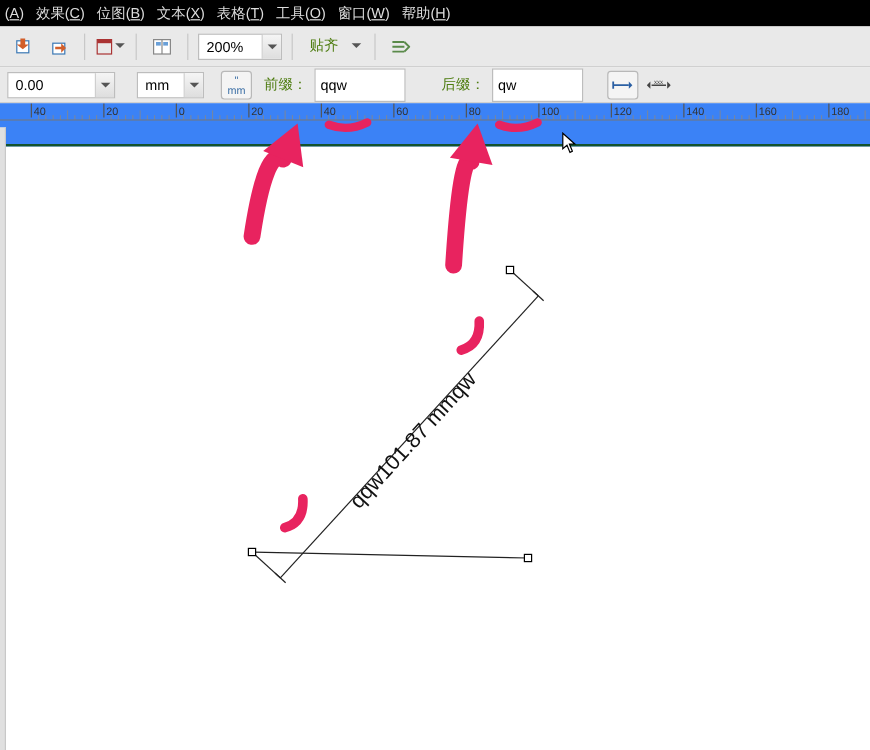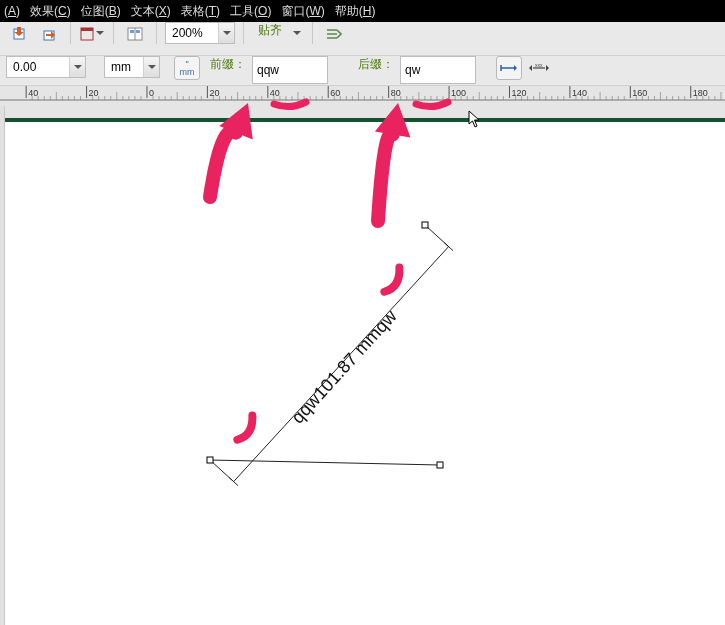--- a/index.html
+++ b/index.html
@@ -26,21 +26,21 @@
   }
   .menubar span { cursor: default; }
   .menubar .mnemonic { text-decoration: underline; }
 
   
   .toolbar {
     background: #e9e9e9;
     border-bottom: 1px solid #d0d0d0;
     height: 34px;
     display: flex;
-    align-items: flex-start;
+    align-items: center;
     gap: 4px;
     padding: 0 6px;
   }
   .toolbar.thin { height: 30px; }
   .icon-btn {
     width: 26px; height: 24px;
     border: 1px solid transparent;
     border-radius: 3px;
     display: inline-flex;
     align-items: center; justify-content: center;
@@ -71,21 +71,21 @@
     background: #fff;
   }
   .zoom-box input, .value-box input, .unit-box input {
     border: none; outline: none;
     font-size: 12px;
     width: 52px;
     padding: 0 6px;
     height: 20px;
     background: transparent;
   }
-  .value-box input { width: 62px; }
+  .value-box input { width: 72px; }
   .unit-box input  { width: 38px; }
   .drop-btn {
     width: 16px; height: 20px;
     border: none;
     background: linear-gradient(#f5f5f5,#dedede);
     border-left: 1px solid #cfcfcf;
     display: flex; align-items: center; justify-content: center;
   }
   .drop-btn .tri {
     width: 0; height: 0;
@@ -109,22 +109,22 @@
   .icon-mm {
     font-size: 9px;
     line-height: 8px;
     color: #3a6ea5;
     text-align: center;
   }
 
   
   .ruler {
     height: 36px;
-    background: #e5e5e5;
-    border-bottom: 4px solid #14532d;
+    background: #3b82f6;
+    border-bottom: 2px solid #14532d;
     position: relative;
     overflow: hidden;
   }
   .left-strip {
     position: absolute; left: 0; top: 106px; bottom: 0;
     width: 5px;
     background: #e0e0e0;
     border-right: 1px solid #c8c8c8;
   }
 

